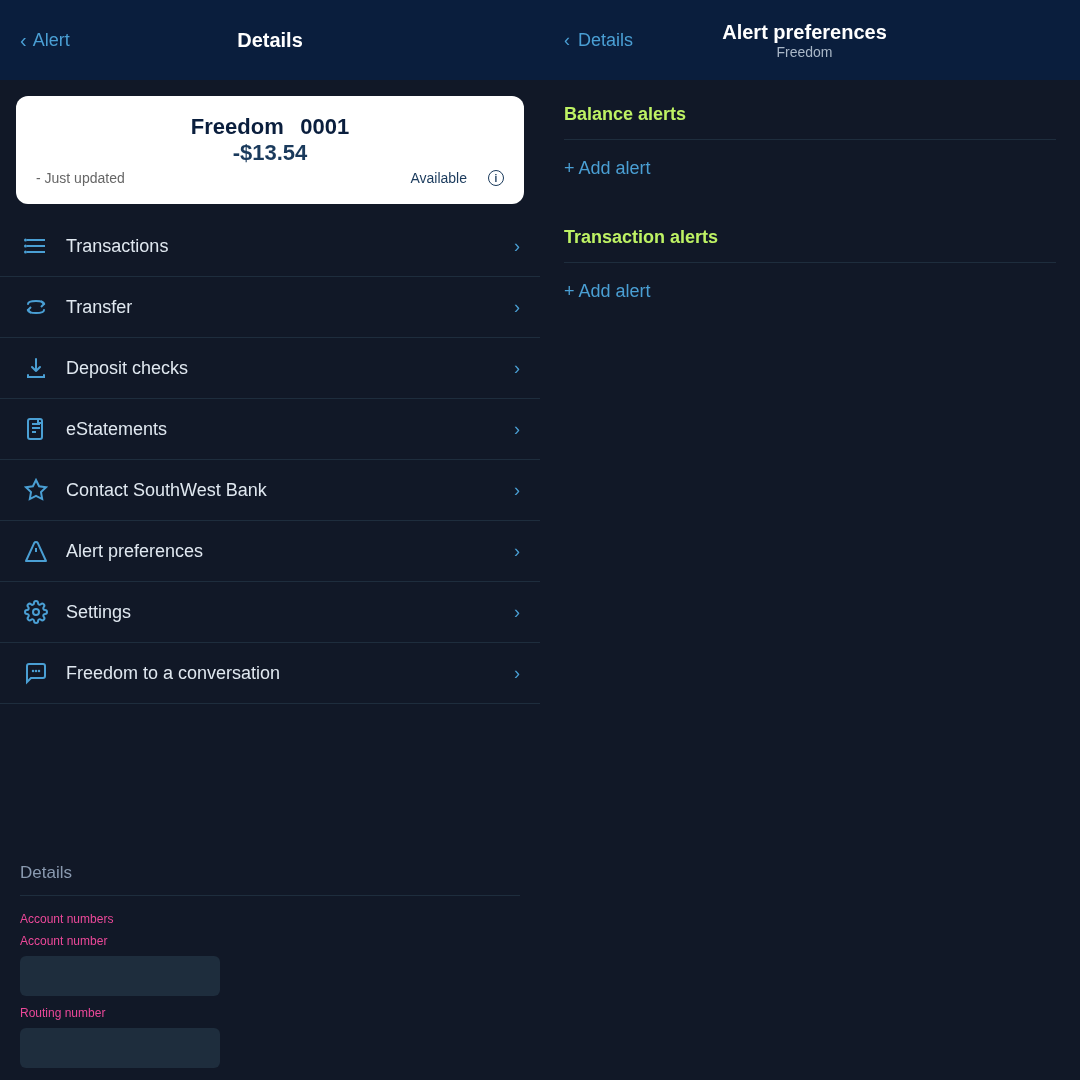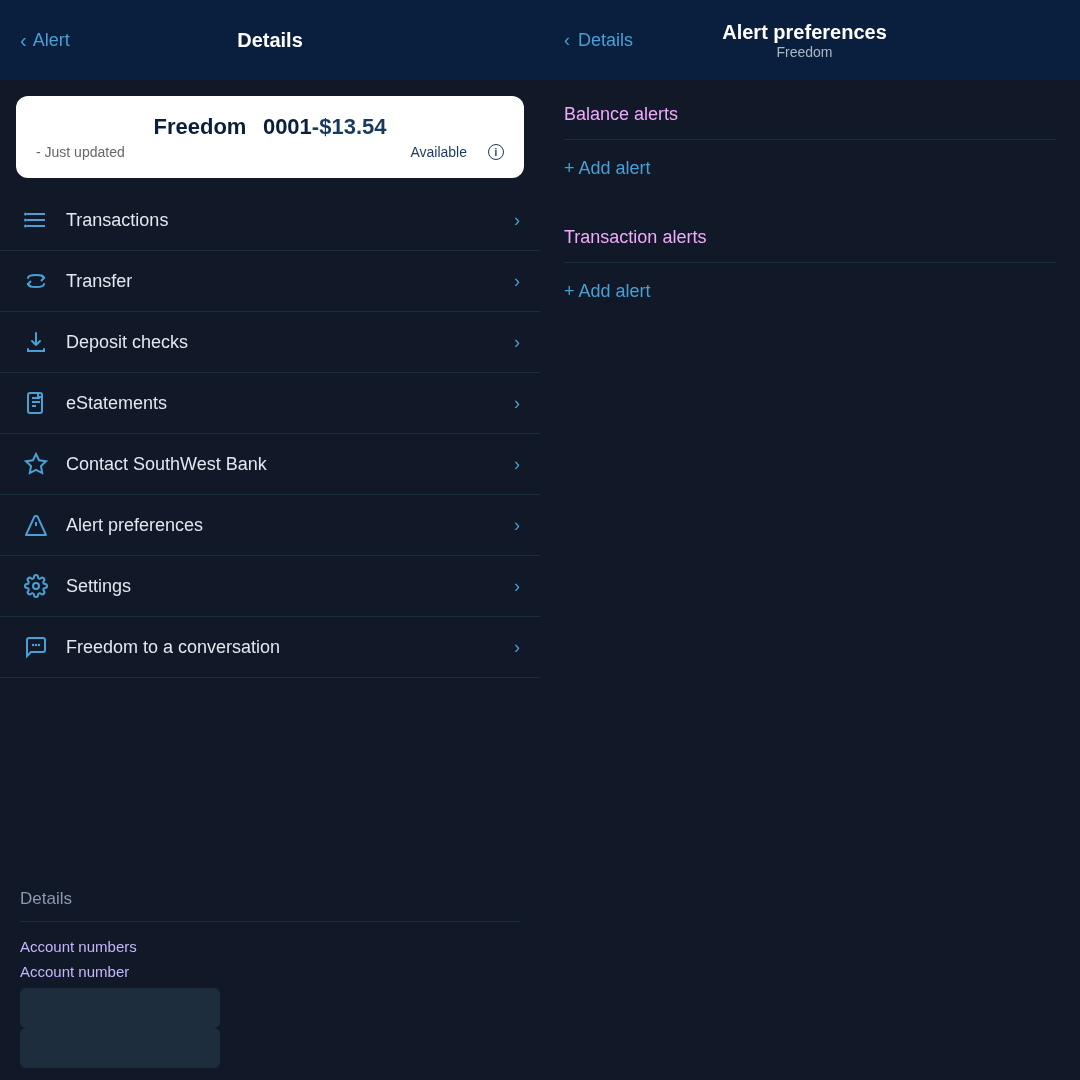--- a/index.html
+++ b/index.html
@@ -58,22 +58,23 @@
       background: #ffffff;
       border-radius: 12px;
       margin: 16px 16px 0 16px;
       padding: 18px 20px;
       display: flex;
       flex-direction: column;
     }
 
     .account-card-top {
       display: flex;
-      justify-content: center;
-      align-items: center;
+      justify-content: space-between;
+      align-items: center;
+      flex-direction: column;
     }
 
     .account-name {
       color: #0a1e3d;
       font-size: 22px;
       font-weight: 700;
     }
 
     .account-number {
       color: #0a1e3d;
@@ -168,22 +169,22 @@
       margin-bottom: 12px;
     }
 
     .details-divider {
       border: none;
       border-top: 1px solid #1e2d3d;
       margin-bottom: 16px;
     }
 
     .detail-row-label {
-      color: #c4b5fd;
-      font-size: 15px;
+      color: #ec4899;
+      font-size: 12px;
       margin-bottom: 8px;
     }
 
     .detail-row-value-box {
       background: #1e2d3d;
       height: 40px;
       border-radius: 6px;
       width: 200px;
     }
 
@@ -233,23 +234,24 @@
     .right-header-right {
       width: 80px;
     }
 
     
     .alert-section {
       padding: 24px 24px 0 24px;
     }
 
     .alert-section-title {
-      color: #f0abfc;
+      color: #bef264;
       font-size: 18px;
       margin-bottom: 14px;
+      font-weight: bold;
     }
 
     .alert-divider {
       border: none;
       border-top: 1px solid #1e2d3d;
       margin-bottom: 18px;
     }
 
     .add-alert-btn {
       color: #4a9fd4;
@@ -395,20 +397,21 @@
     </div>
 
   </div>
 
   <div class="details-section">
     <div class="details-section-title">Details</div>
     <hr class="details-divider">
     <div class="detail-row-label">Account numbers</div>
     <div class="detail-row-label">Account number</div>
     <div class="detail-row-value-box"></div>
+    <div class="detail-row-label" style="margin-top:10px;">Routing number</div>
     <div class="detail-row-value-box"></div>
   </div>
 
 </div>
 
 <div class="right-panel">
 
   <div class="right-header">
     <div class="right-header-left">
       <span>‹</span>

